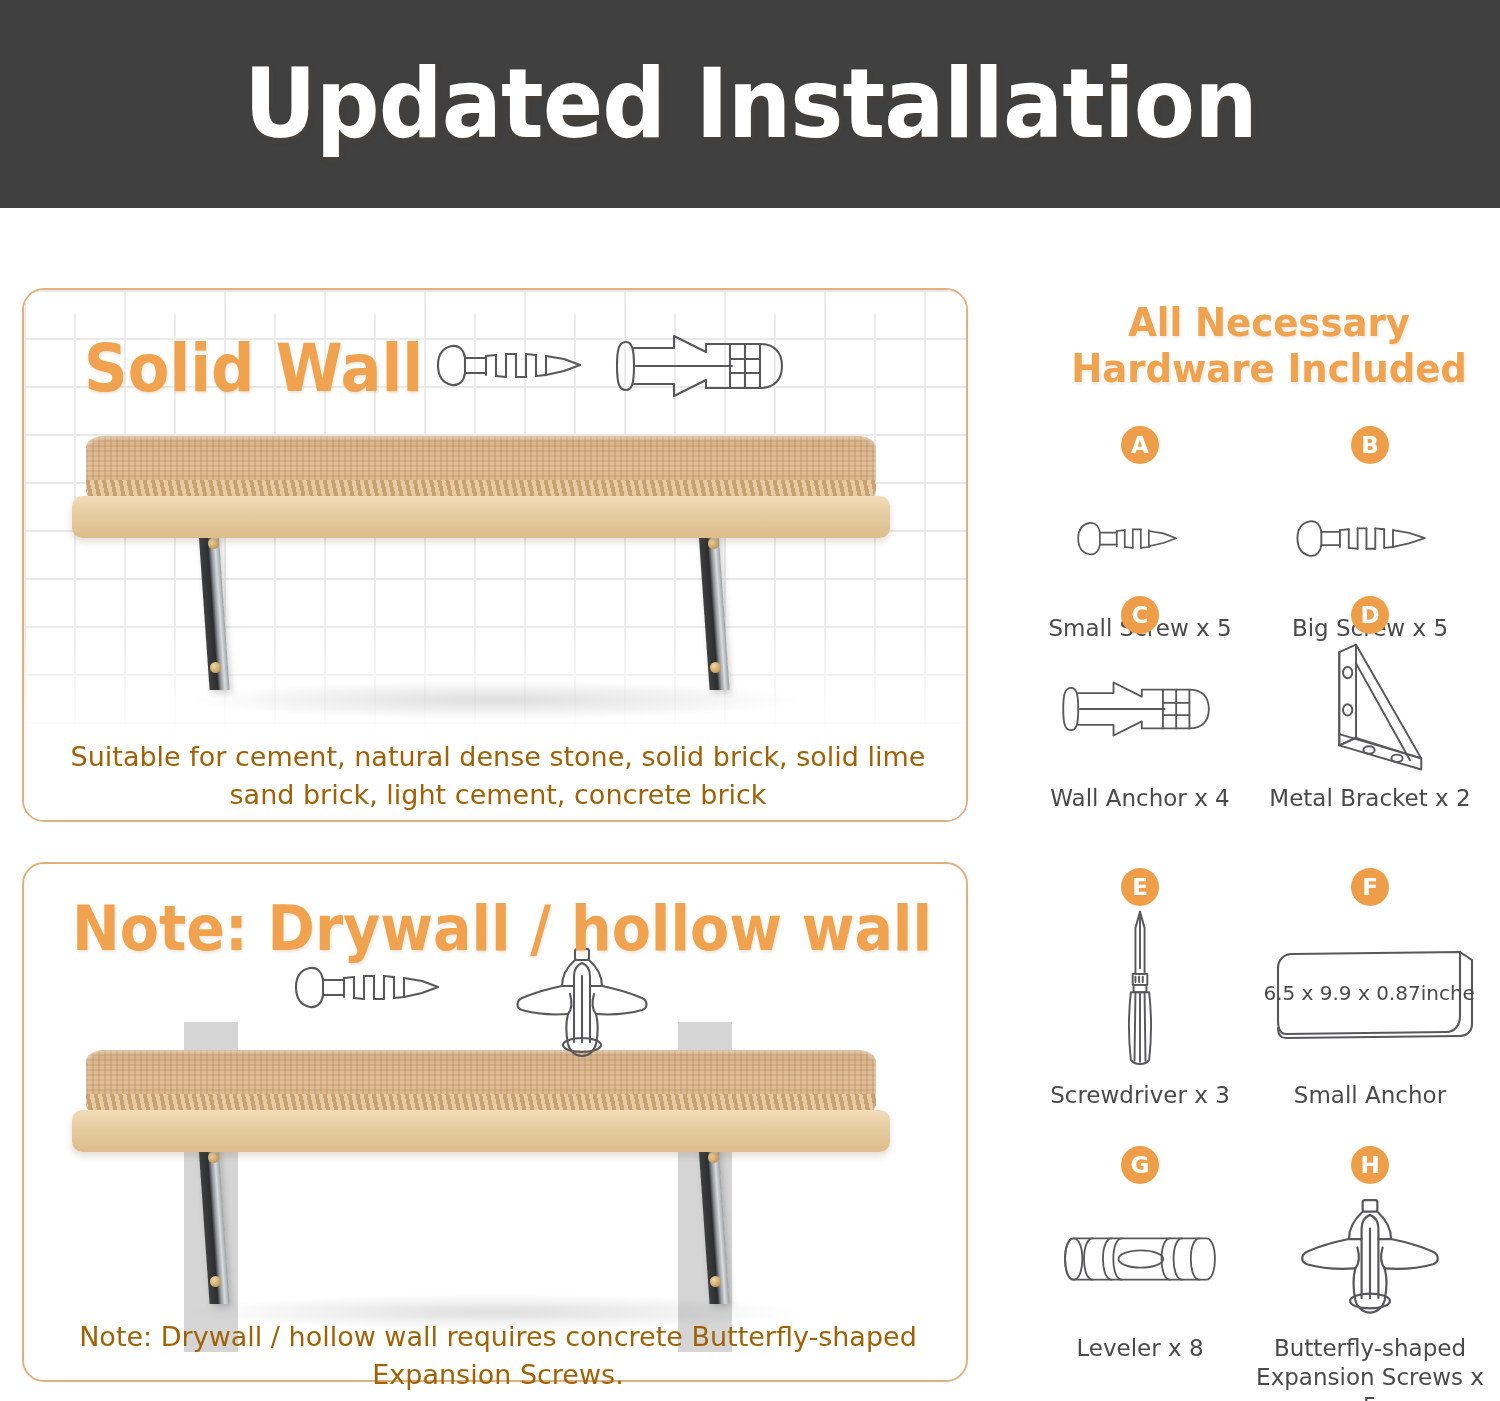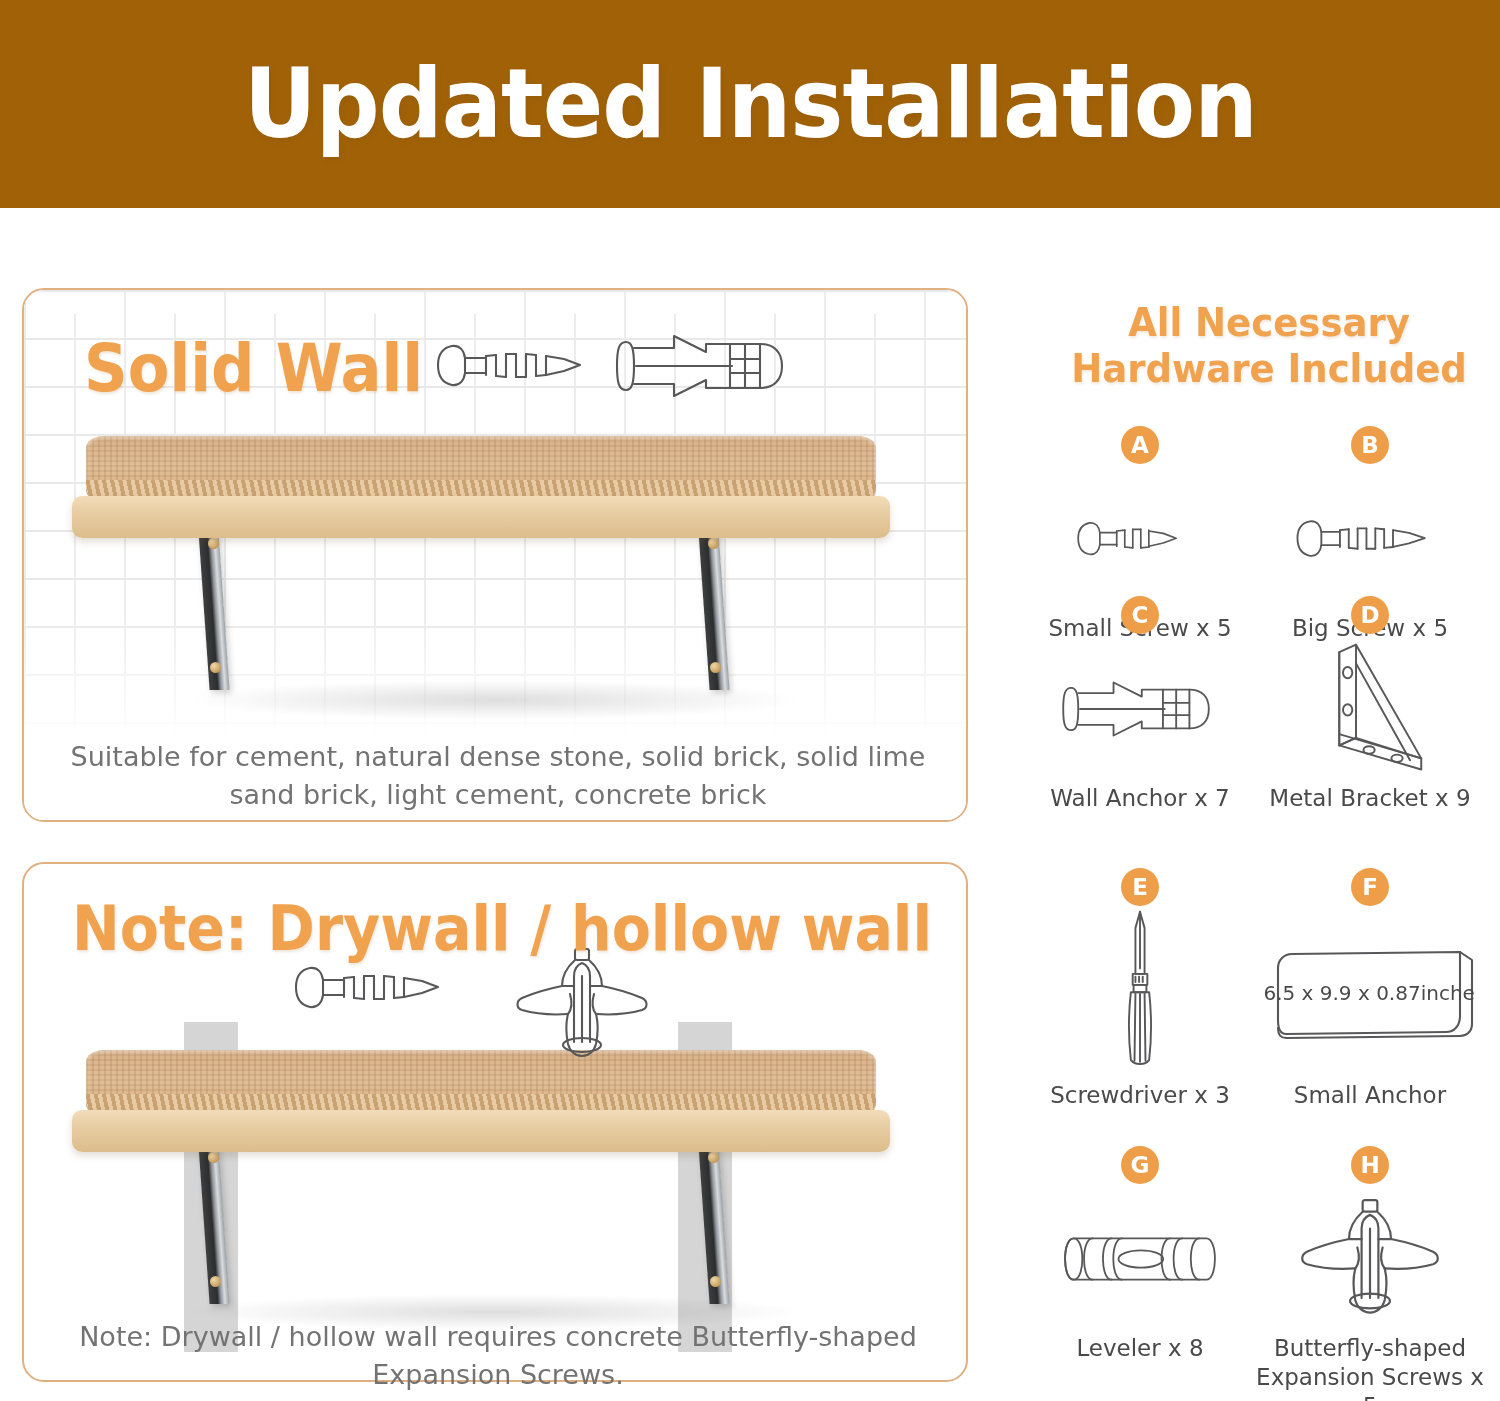--- a/index.html
+++ b/index.html
@@ -13,21 +13,21 @@
     position: relative;
     font-family: "Liberation Sans", sans-serif;
     overflow: hidden;
   }
 
   
   .banner {
     position: absolute;
     left: 0; top: 0;
     width: 1500px; height: 208px;
-    background: #a16207;
+    background: #404040;
     display: flex;
     align-items: center;
     justify-content: center;
   }
   .banner-title {
     font-family: "DejaVu Sans", sans-serif;
     font-weight: bold;
     font-size: 96px;
     color: #ffffff;
     letter-spacing: -1px;
@@ -84,21 +84,21 @@
     white-space: nowrap;
     text-shadow: 1px 2px 3px rgba(160,110,50,0.18);
   }
   #heading-solid { left: 84px; top: 330px; font-size: 66px; }
   #heading-dry   { left: 72px; top: 892px; font-size: 62px; }
 
   .panel-caption {
     position: absolute;
     font-family: "DejaVu Sans", sans-serif;
     font-size: 27px;
-    color: #737373;
+    color: #a16207;
     text-align: center;
     line-height: 1.42;
   }
   #caption-solid { left: 62px; top: 738px; width: 872px; }
   #caption-dry   { left: 62px; top: 1318px; width: 872px; }
 
   
   .lineart { display: block; }
   .lineart path, .lineart line, .lineart ellipse,
   .lineart circle, .lineart rect, .lineart polyline, .lineart polygon {
@@ -341,40 +341,40 @@
     <div class="hw-badge">C</div>
     <div class="hw-art">
       <svg class="lineart" width="180" height="60" viewBox="0 0 180 68">
         <path d="M12 10 C5 10 3 17 3 34 C3 51 5 58 12 58 C18 58 20 51 20 34 C20 17 18 10 12 10 Z"></path>
         <path d="M20 16 L60 16 L60 4 L92 20 L92 12 L146 12 C160 12 168 20 168 34 C168 48 160 56 146 56 L92 56 L92 48 L60 64 L60 52 L20 52"></path>
         <path d="M22 34 L118 34"></path>
         <path d="M116 12 L116 56 M131 12 L131 56 M146 12 L146 56"></path>
         <path d="M116 27 L146 27 M116 41 L146 41"></path>
       </svg>
     </div>
-    <div class="hw-label">Wall Anchor x 7</div>
+    <div class="hw-label">Wall Anchor x 4</div>
   </div>
 
   <div class="hw-item" style="left:232px; top:300px;">
     <div class="hw-badge">D</div>
     <div class="hw-art">
       <svg class="lineart" width="126" height="136" viewBox="0 0 126 146">
         <path d="M30 12 L48 4 L48 104 L30 112 Z"></path>
         <path d="M30 112 L30 12"></path>
         <path d="M30 112 L118 138 L118 126 L30 100"></path>
         <path d="M30 112 L48 104 L118 126"></path>
         <path d="M48 4 L118 126"></path>
         <path d="M48 24 L106 128"></path>
         <ellipse cx="39" cy="34" rx="5" ry="6"></ellipse>
         <ellipse cx="39" cy="74" rx="5" ry="6"></ellipse>
         <ellipse cx="62" cy="117" rx="6" ry="4"></ellipse>
         <ellipse cx="92" cy="126" rx="6" ry="4"></ellipse>
       </svg>
     </div>
-    <div class="hw-label">Metal Bracket x 9</div>
+    <div class="hw-label">Metal Bracket x 2</div>
   </div>
 
   <div class="hw-item" style="left:2px; top:572px;">
     <div class="hw-badge">E</div>
     <div class="hw-art" style="height:175px;">
       <svg class="lineart" width="48" height="172" viewBox="0 0 48 188">
         <path d="M24 4 L19 22 L19 72 L29 72 L29 22 Z"></path>
         <path d="M24 4 L24 66"></path>
         <path d="M16 72 L32 72 L32 84 L16 84 Z"></path>
         <path d="M19 75 L19 81 M23 75 L23 81 M27 75 L27 81"></path>

